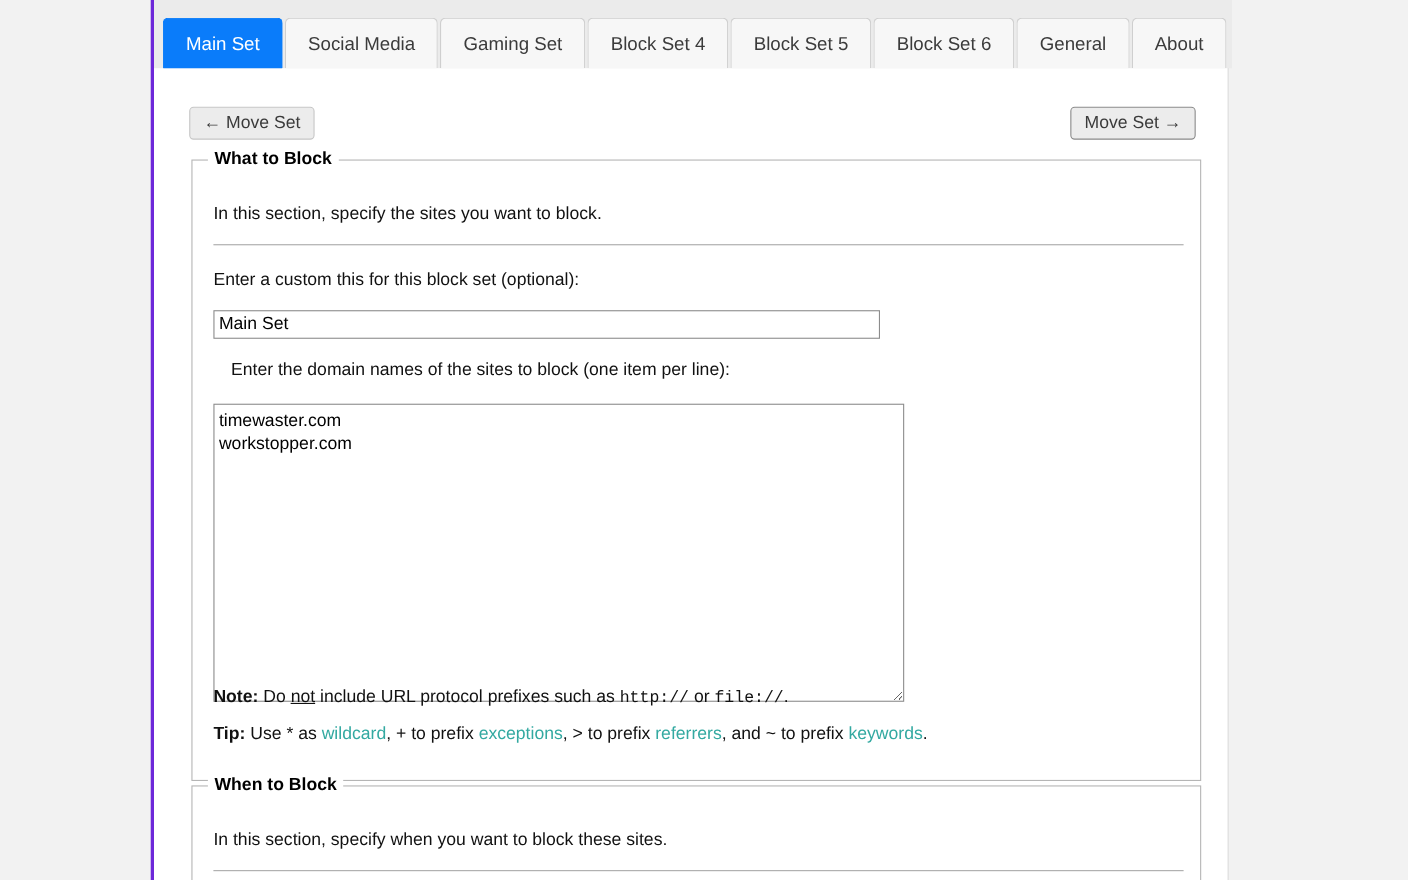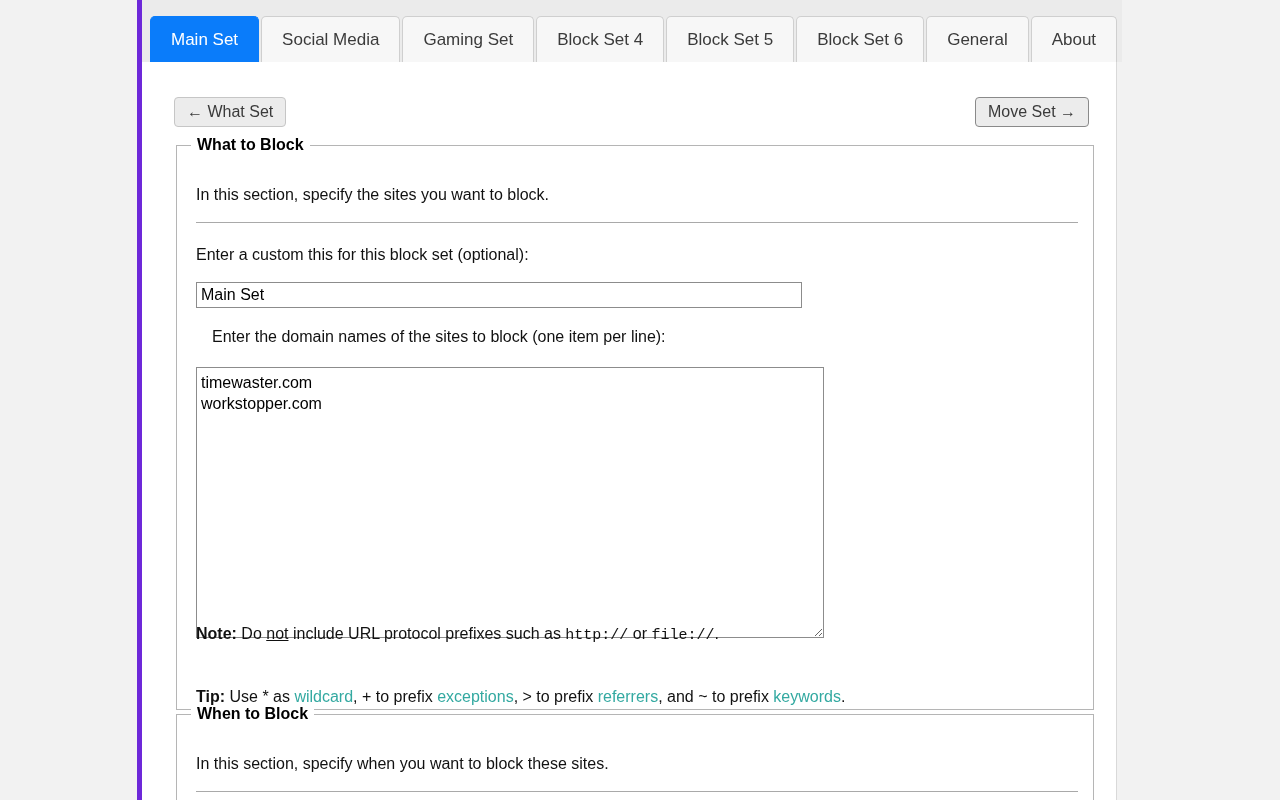--- a/index.html
+++ b/index.html
@@ -20,21 +20,21 @@
   }
 
   
   #panel {
     position: absolute;
     left: 137px;
     top: 0px;
     width: 980px;
     height: 800px;
     background: #ffffff;
-    border-left: 5px solid #6d28d9;
+    border-left: 3px solid #6d28d9;
     border-right: 1px solid #d9d9d9;
     box-sizing: border-box;
   }
 
   
   #tabbar {
     position: absolute;
     left: 0px;
     top: 0px;
     width: 980px;
@@ -197,21 +197,21 @@
   .kw { color: #33a9a1; }
 </style>
 </head>
 <body>
 
 <div id="page">
   <div id="panel">
 
     <div id="tabbar"><div class="tab active">Main Set</div><div class="tab">Social Media</div><div class="tab">Gaming Set</div><div class="tab">Block Set 4</div><div class="tab">Block Set 5</div><div class="tab">Block Set 6</div><div class="tab">General</div><div class="tab">About</div></div>
 
-    <button class="movebtn" id="move-prev">← What Set</button>
+    <button class="movebtn" id="move-prev">← Move Set</button>
     <button class="movebtn" id="move-next">Move Set →</button>
 
     <fieldset class="fs" id="fs-what">
       <div class="fs-legend">What to Block</div>
 
       <div class="fs-intro" style="top:40px;">In this section, specify the sites you want to block.</div>
 
       <hr class="fs-hr" style="top:76px;">
 
       <div class="fieldlabel" style="top:100px;">Enter a custom this for this block set (optional):</div>
@@ -220,21 +220,21 @@
 
       <div class="fieldlabel" style="top:182px;margin-left:16px;">Enter the domain names of the sites to block (one item per line):</div>
 
       <textarea id="domains-textarea" style="">timewaster.com
 workstopper.com</textarea>
 
       <div class="hint" style="top:479px;">
         <b>Note:</b><span> Do </span><u>not</u><span> include URL protocol prefixes such as </span><span class="mono">http://</span><span> or </span><span class="mono">file://</span><span>.</span>
       </div>
 
-      <div class="hint" style="top:542px;">
+      <div class="hint" style="top:513px;">
         <b>Tip:</b><span> Use </span><span>*</span><span> as </span><span class="kw">wildcard</span><span>, </span><span>+</span><span> to prefix </span><span class="kw">exceptions</span><span>, </span><span>&gt;</span><span> to prefix </span><span class="kw">referrers</span><span>, and </span><span>~</span><span> to prefix </span><span class="kw">keywords</span><span>.</span>
       </div>
     </fieldset>
 
     <fieldset class="fs" id="fs-when">
       <div class="fs-legend">When to Block</div>
 
       <div class="fs-intro" style="top:40px;">In this section, specify when you want to block these sites.</div>
 
       <hr class="fs-hr" style="top:76px;">

